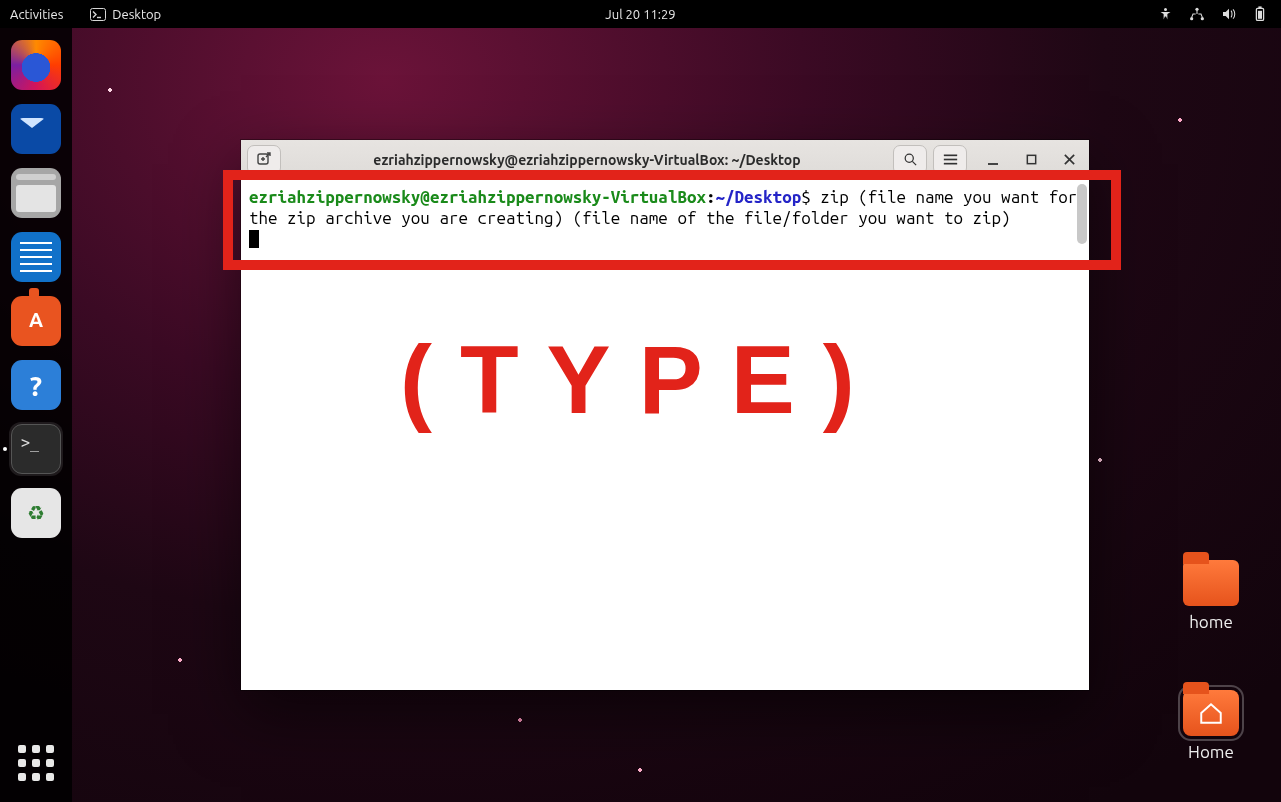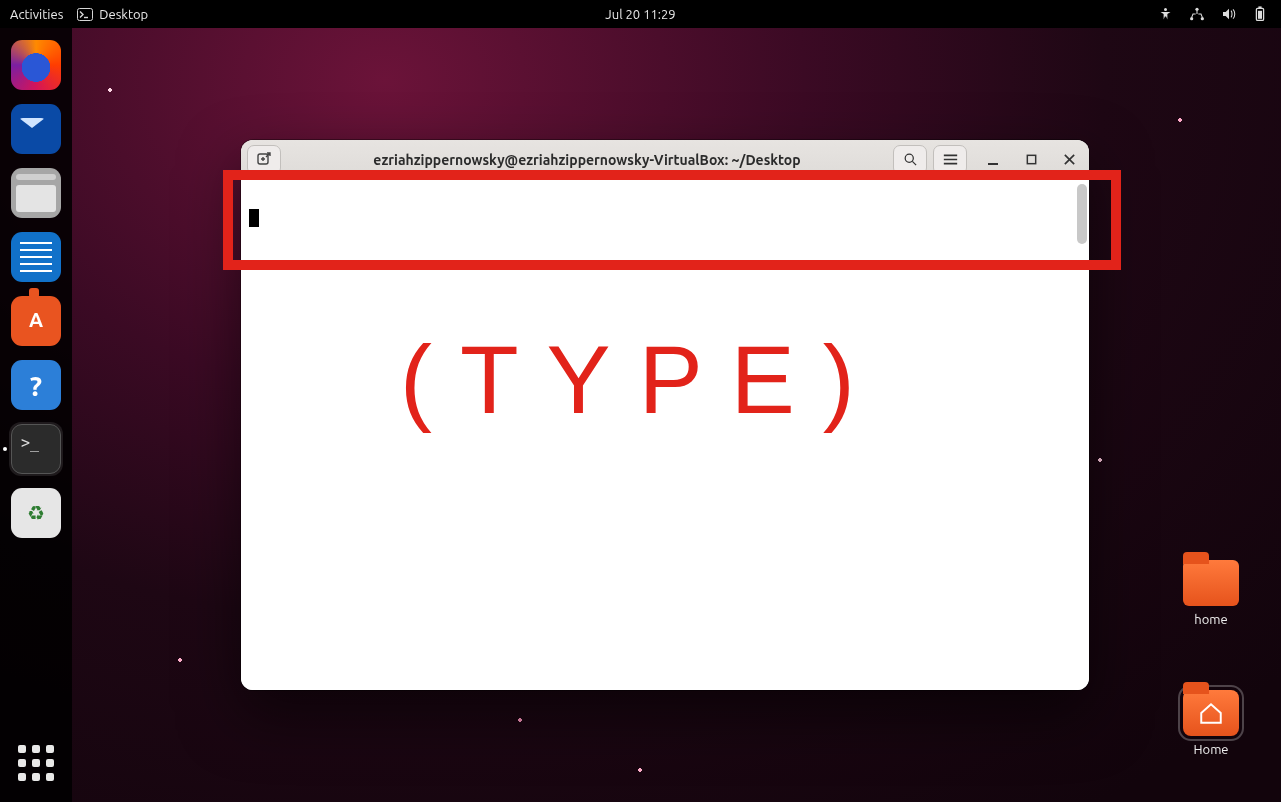--- a/index.html
+++ b/index.html
@@ -27,21 +27,21 @@
     pointer-events: none;
   }
 
   
   .topbar {
     position: absolute; top: 0; left: 0; right: 0; height: 28px;
     background: #000; color: #eaeaea;
     display: flex; align-items: center; font-size: 13px;
     z-index: 10;
   }
-  .topbar .left, .topbar .right { display: flex; align-items: center; gap: 14px; }
+  .topbar .left, .topbar .right { display: flex; align-items: center; gap: 27px; }
   .topbar .left { padding-left: 10px; }
   .topbar .center { position: absolute; left: 50%; transform: translateX(-50%); }
   .topbar .right { margin-left: auto; padding-right: 14px; gap: 16px; }
   .topbar .app { display: flex; align-items: center; gap: 6px; }
   .topbar .app .termglyph { display: inline-flex; width: 16px; height: 13px; }
   .topbar .icon { display: inline-flex; align-items: center; justify-content: center; }
 
   
   .dock {
     position: absolute; top: 28px; bottom: 0; left: 0; width: 72px;
@@ -84,36 +84,36 @@
   .tile.software::before{content:"";position:absolute;left:18px;top:-8px;width:10px;height:10px;background:#e95420;border-radius:3px;}
   .tile.software::after{content:"A";color:#fff;font-weight:700;font-size:20px;position:absolute;left:50%;top:50%;transform:translate(-50%,-55%);}
   .tile.help      { background:#2c7fd8;width:44px;height:44px;border-radius:50%;color:#fff;font-weight:700;font-size:28px;display:flex;align-items:center;justify-content:center; }
   .tile.terminal  { background:#2b2b2b;width:46px;height:40px;border-radius:8px;border:1px solid #555;position:relative; }
   .tile.terminal::after{content:">_";color:#ddd;font-family:monospace;font-size:15px;position:absolute;left:9px;top:9px;}
   .tile.trash     { background:#e6e6e6;width:42px;height:44px;border-radius:8px;position:relative; }
   .tile.trash::after{content:"♻";color:#2e7d32;font-size:20px;position:absolute;left:50%;top:50%;transform:translate(-50%,-50%);}
 
   
   .desktop-icon {
-    position: absolute; width: 80px; text-align: center; color: #eee; font-size: 13px;
+    position: absolute; width: 80px; text-align: center; color: #eee; font-size: 17px;
     z-index: 2;
   }
   .desktop-icon .folder {
     width: 56px; height: 46px; margin: 0 auto 6px;
     background: linear-gradient(#ff7a3c,#e6531c);
     border-radius: 6px; position: relative;
   }
   .desktop-icon .folder::before{content:"";position:absolute;left:0;top:-8px;width:26px;height:12px;background:#e6531c;border-radius:4px 4px 0 0;}
   .desktop-icon.sel .folder{ outline:2px solid rgba(255,255,255,0.25); outline-offset:3px; border-radius:8px; }
   .desktop-icon .home-dir { display:flex;align-items:center;justify-content:center;color:#fff; }
 
   
   .window {
     position: absolute; left: 241px; top: 140px; width: 848px; height: 550px;
-    background: #fff; border-radius: 12px; overflow: hidden;
+    background: #fff; border-radius: 0; overflow: hidden;
     box-shadow: 0 24px 60px rgba(0,0,0,0.55), 0 0 0 1px rgba(0,0,0,0.35);
     z-index: 5;
   }
   .titlebar {
     height: 40px; background: linear-gradient(#e7e4e1,#dedbd8);
     border-bottom: 1px solid #c9c6c3;
     display: flex; align-items: center; padding: 0 6px; gap: 6px;
   }
   .titlebar .newtab {
     width: 34px; height: 30px; border: 1px solid #c2bfbc; border-radius: 7px;
@@ -146,21 +146,21 @@
   .prompt-dollar{color:#000}
   .cursor-block{display:inline-block;width:10px;height:18px;background:#000;vertical-align:text-bottom}
 
   
   .annot-box{
     position:absolute; left:223px; top:170px; width:898px; height:100px;
     border:10px solid #e2231a; z-index:7; pointer-events:none;
   }
   .annot-text{
     position:absolute; left:400px; top:325px;
-    font-weight:400; font-size:96px; letter-spacing:28px;
+    font-weight:700; font-size:96px; letter-spacing:28px;
     color:#e2231a; z-index:7; pointer-events:none;
     font-family:"Arial Black","Arial",sans-serif;
   }
 
   svg{display:block}
 </style>
 </head>
 <body>
 
 <div class="stars"></div>
@@ -300,19 +300,19 @@
       <div class="winbtn">
         <svg width="13" height="13" viewBox="0 0 14 14">
             <line x1="2" y1="2" x2="12" y2="12" stroke="#333" stroke-width="1.8"></line>
             <line x1="12" y1="2" x2="2" y2="12" stroke="#333" stroke-width="1.8"></line>
           </svg>
       </div>
     </div>
   </div>
   <div class="term-body">
     <div class="scrollbar"></div>
-    <br>
+    <span><span class="prompt-user">ezriahzippernowsky@ezriahzippernowsky-VirtualBox</span><span class="prompt-colon">:</span><span class="prompt-path">~/Desktop</span><span class="prompt-dollar">$</span><span> zip (file name you want for the zip archive you are creating) (file name of the file/folder you want to zip)</span></span><br>
     <span class="cursor-block"></span>
   </div>
 </div>
 
 <div class="annot-box"></div>
 <div class="annot-text">(TYPE)</div>
 
 </body></html>

